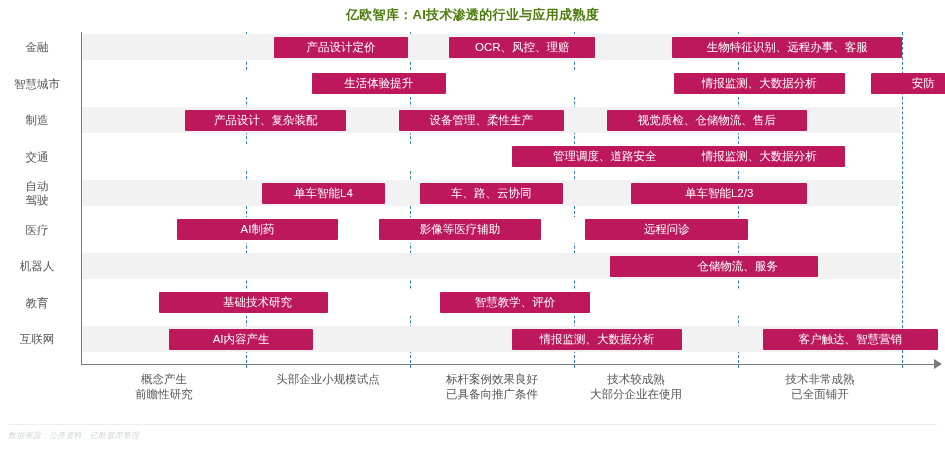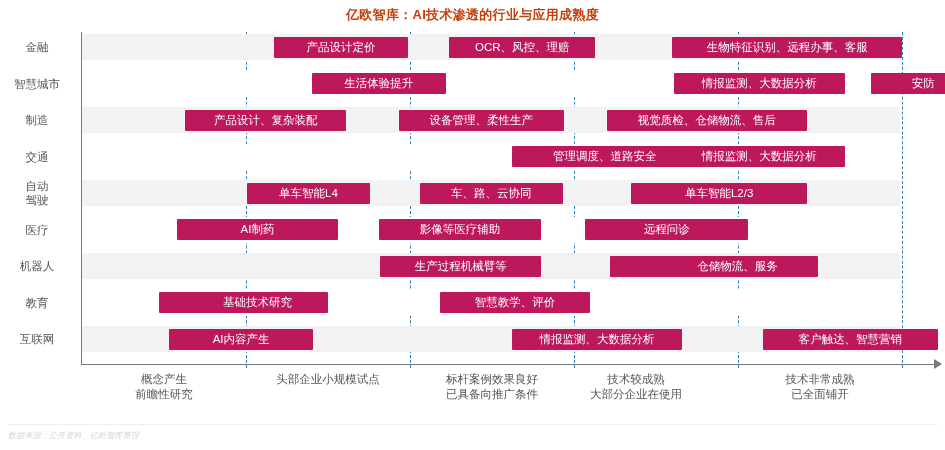--- a/index.html
+++ b/index.html
@@ -3,21 +3,21 @@
 <meta charset="utf-8">
 <style>
   html,body{margin:0;padding:0;}
   body{
     width:945px;height:450px;position:relative;background:#ffffff;
     font-family:"Liberation Sans","DejaVu Sans",sans-serif;
     overflow:hidden;
   }
   #chart-title{
     position:absolute;left:0;top:6px;width:945px;text-align:center;
-    font-size:13px;font-weight:bold;color:#c2410c;letter-spacing:.3px;
+    font-size:13px;font-weight:bold;color:#4d7c0f;letter-spacing:.3px;
   }
   #plot{
     position:absolute;left:82px;top:32px;width:818px;height:332px;
   }
   #axis-left{
     position:absolute;left:81px;top:32px;width:1px;height:332px;background:#7a7a7a;
   }
   #axis-bottom{
     position:absolute;left:81px;top:364px;width:855px;height:1px;background:#7a7a7a;
   }
@@ -110,29 +110,28 @@
     <div class="task" style="left: 592.04px; width: 170.56px; top: 41px;">情报监测、大数据分析</div>
     <div class="task" style="left: 788.84px; width: 104.96px; top: 41px;">安防</div>
     <div class="row-band shaded" style="top: 75px;"></div>
     <div class="task" style="left: 103.32px; width: 160.72px; top: 77.5px;">产品设计、复杂装配</div>
     <div class="task" style="left: 316.52px; width: 165.64px; top: 77.5px;">设备管理、柔性生产</div>
     <div class="task" style="left: 524.8px; width: 200.08px; top: 77.5px;">视觉质检、仓储物流、售后</div>
     <div class="row-band plain" style="top: 111.5px;"></div>
     <div class="task" style="left: 429.68px; width: 186px; top: 114px;">管理调度、道路安全</div>
     <div class="task" style="left: 592.04px; width: 170.56px; top: 114px;">情报监测、大数据分析</div>
     <div class="row-band shaded" style="top: 148px;"></div>
-    <div class="task" style="left: 165px; width: 123px; top: 150.5px;">单车智能L4</div>
+    <div class="task" style="left: 180px; width: 123px; top: 150.5px;">单车智能L4</div>
     <div class="task" style="left: 337.84px; width: 142.68px; top: 150.5px;">车、路、云协同</div>
     <div class="task" style="left: 549.4px; width: 175.48px; top: 150.5px;">单车智能L2/3</div>
     <div class="row-band plain" style="top: 184.5px;"></div>
     <div class="task" style="left: 95.12px; width: 160.72px; top: 187px;">AI制药</div>
     <div class="task" style="left: 296.84px; width: 162.36px; top: 187px;">影像等医疗辅助</div>
     <div class="task" style="left: 503.48px; width: 162.36px; top: 187px;">远程问诊</div>
     <div class="row-band shaded" style="top: 221px;"></div>
-    <div class="task" style="left: 298.48px; width: 160.72px; top: 223.5px;">生产过程机械臂等</div>
     <div class="task" style="left: 528.08px; width: 160.72px; top: 223.5px; padding-left: 47px;">仓储物流、服务</div>
     <div class="row-band plain" style="top: 257.5px;"></div>
     <div class="task" style="left: 77.08px; width: 141.04px; top: 260px; padding-left: 28px;">基础技术研究</div>
     <div class="task" style="left: 357.52px; width: 150.88px; top: 260px;">智慧教学、评价</div>
     <div class="row-band shaded" style="top: 294px;"></div>
     <div class="task" style="left: 86.92px; width: 144.32px; top: 296.5px;">AI内容产生</div>
     <div class="task" style="left: 429.68px; width: 170.56px; top: 296.5px;">情报监测、大数据分析</div>
     <div class="task" style="left: 680.6px; width: 175.48px; top: 296.5px;">客户触达、智慧营销</div>
   </div>
 <div id="x-labels">

